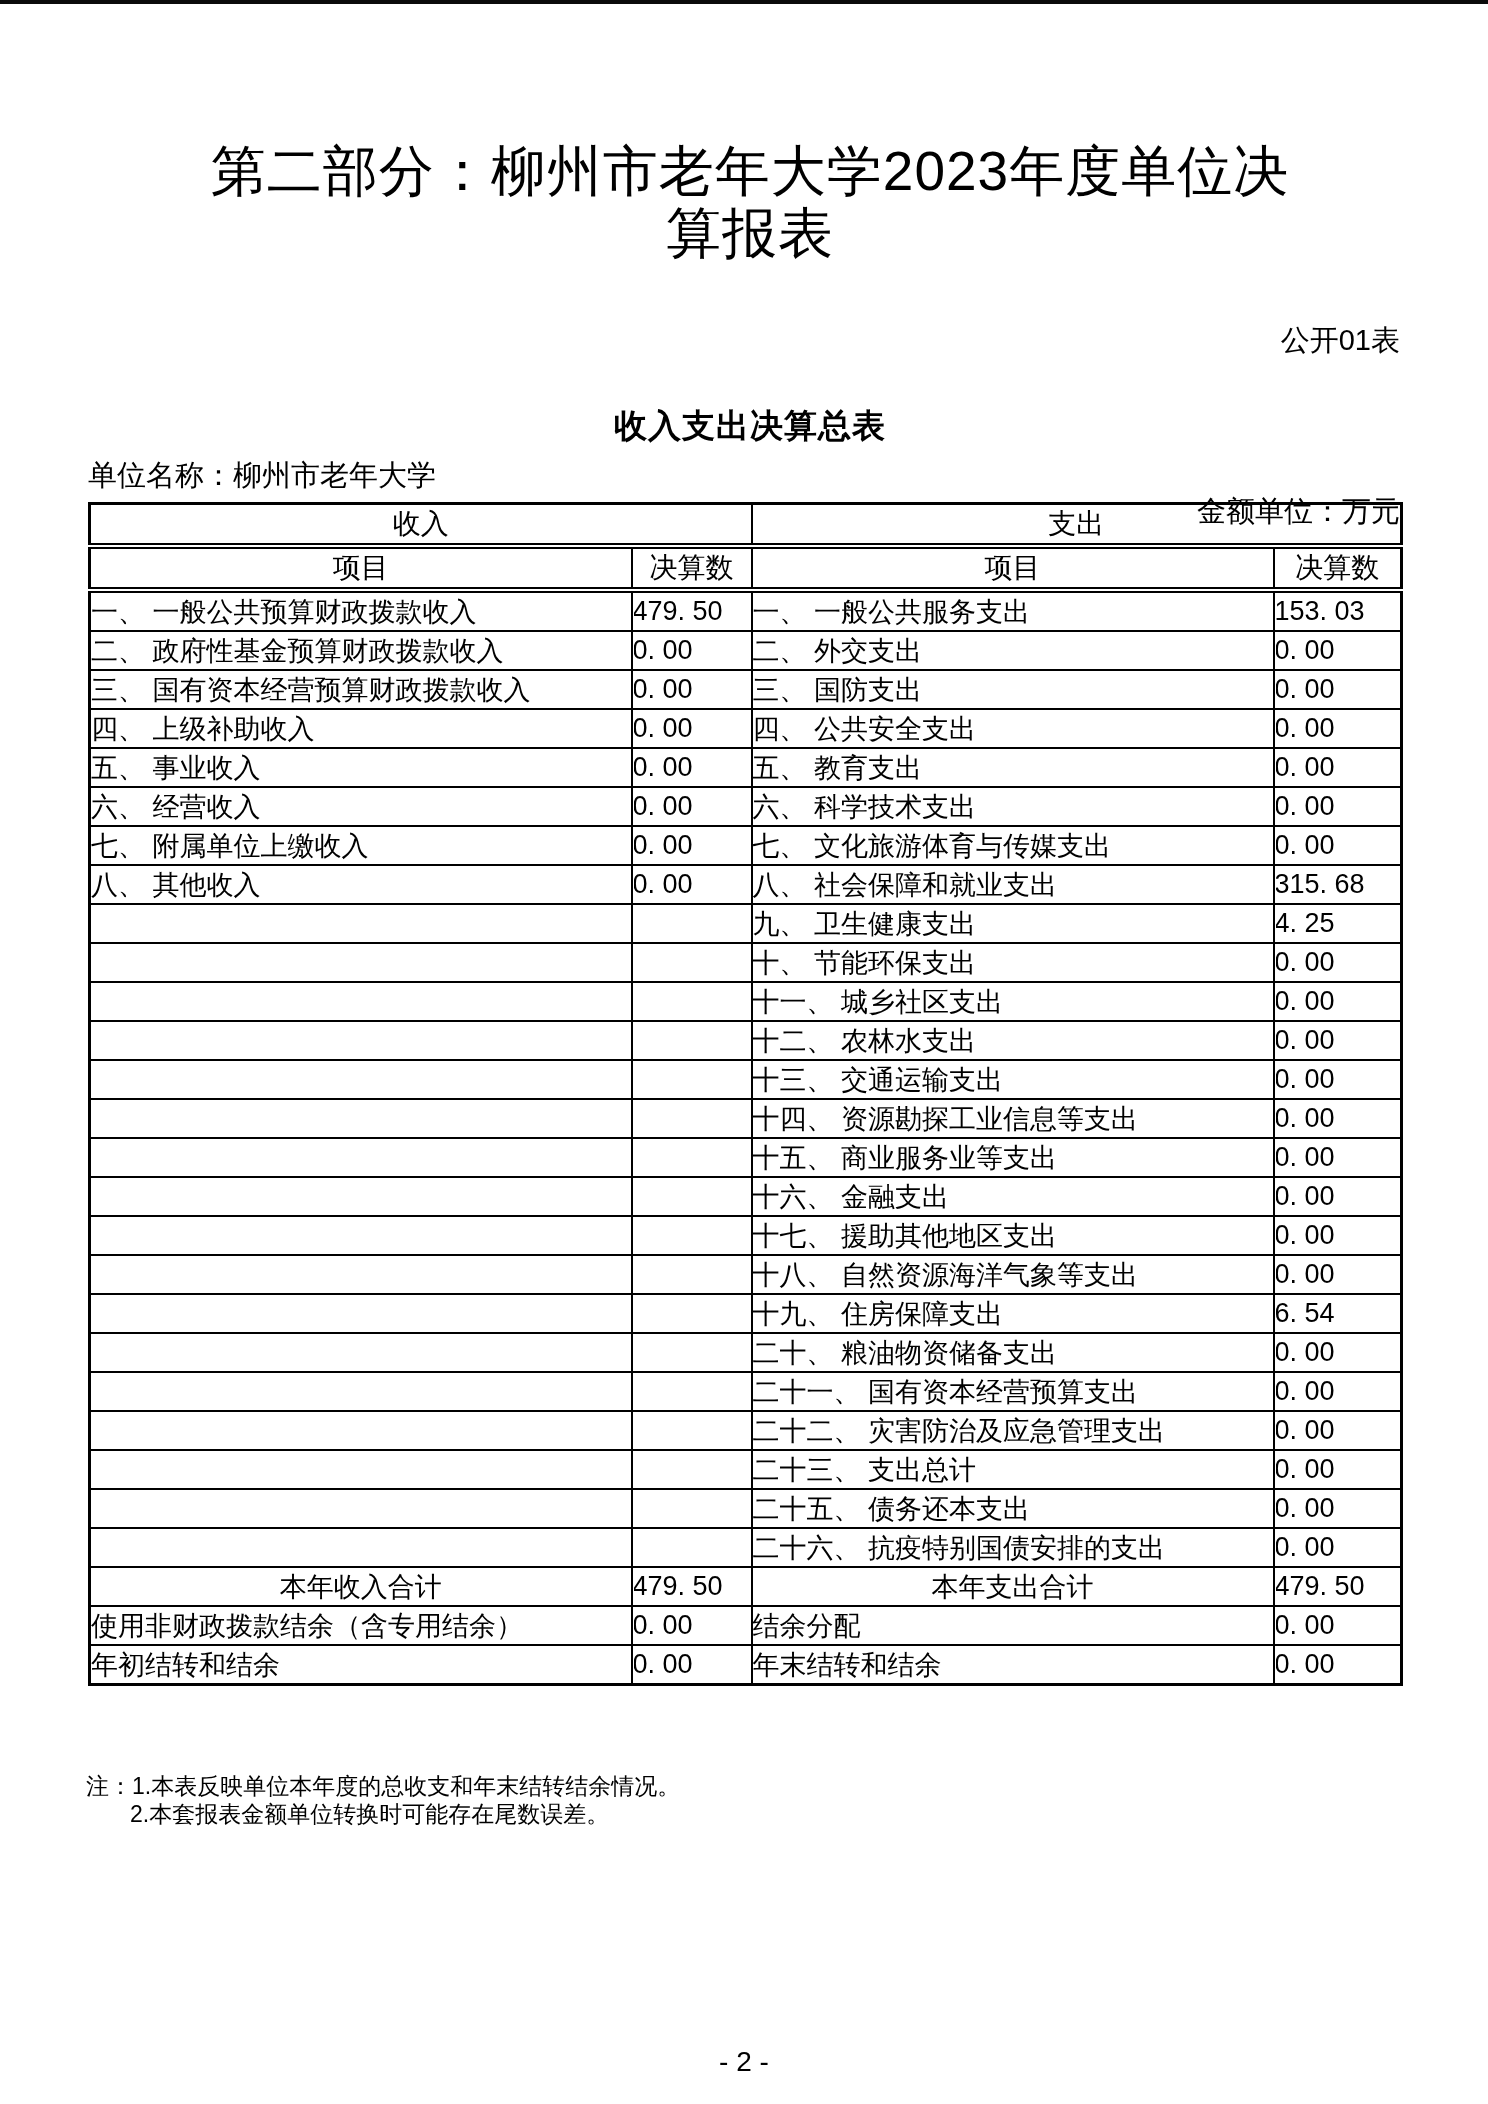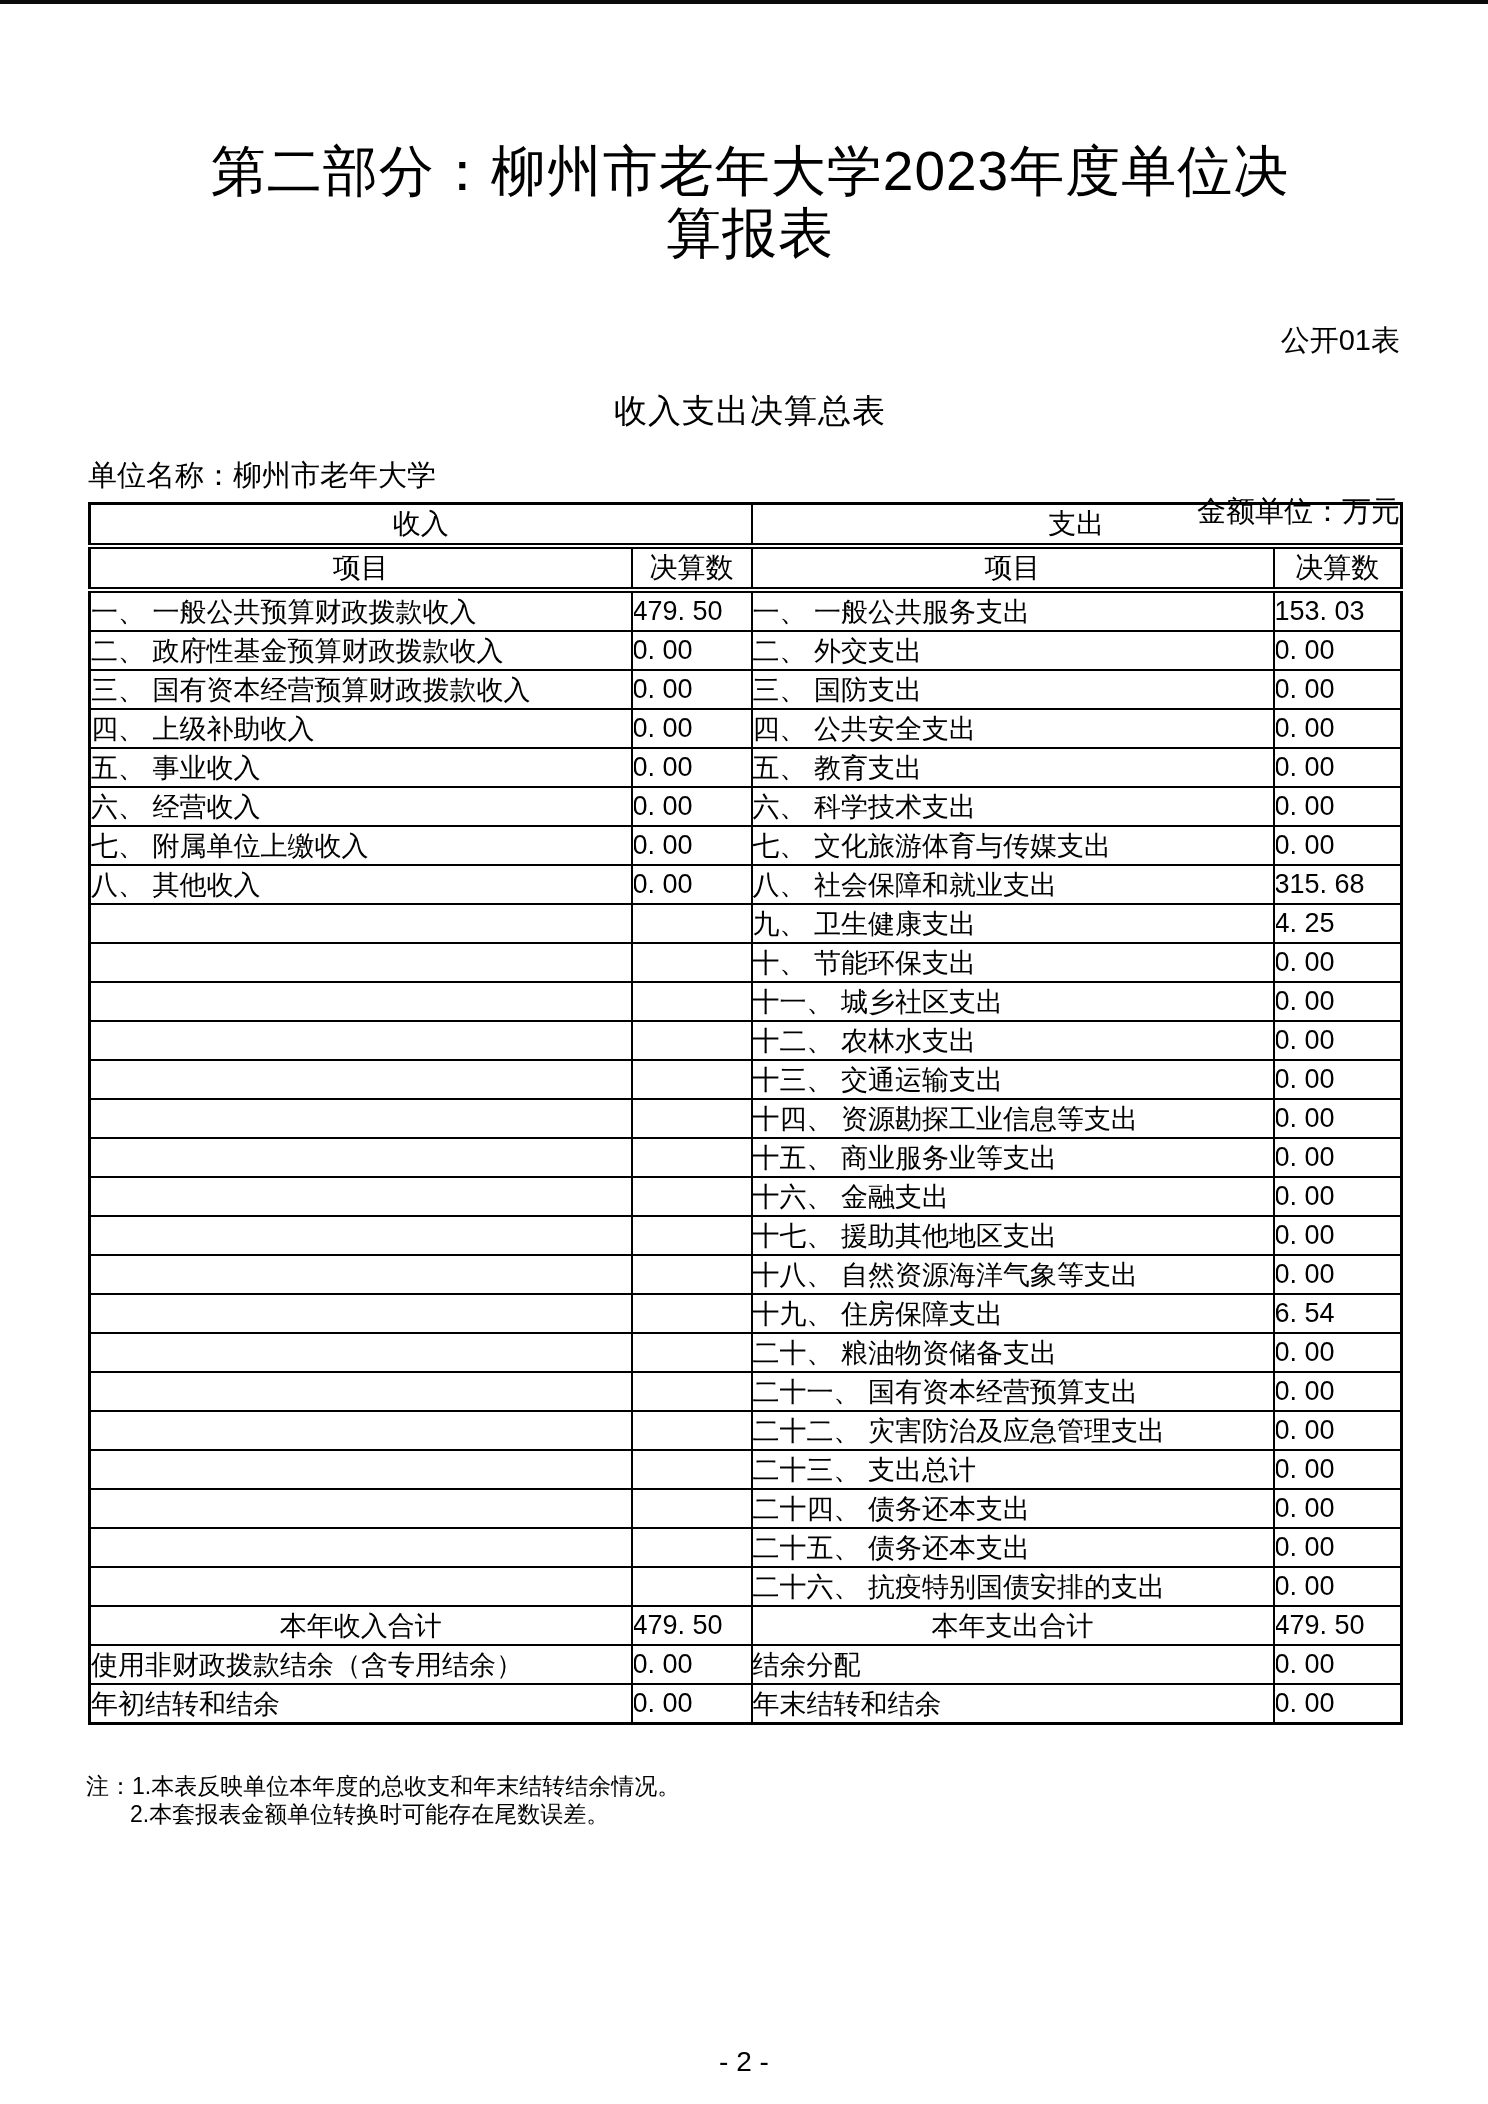--- a/index.html
+++ b/index.html
@@ -11,22 +11,22 @@
   .scan-bar{position:absolute;left:0;top:0;width:1488px;height:4px;background:#0a0a0a;}
   .doc-title{
     position:absolute;left:180px;top:140px;width:1140px;text-align:center;
     font-size:55px;line-height:62px;font-weight:500;letter-spacing:1px;
   }
   .form-code{
     position:absolute;right:88px;top:324px;width:400px;text-align:right;
     font-size:29px;line-height:32px;
   }
   .table-title{
-    position:absolute;left:180px;top:392px;width:1140px;text-align:center;
-    font-size:33px;line-height:38px;font-weight:normal;letter-spacing:1px;
+    position:absolute;left:180px;top:407px;width:1140px;text-align:center;
+    font-size:33px;line-height:38px;font-weight:bold;letter-spacing:1px;
   }
   .unit-line{
     position:absolute;left:88px;top:458px;width:1312px;font-size:29px;line-height:34px;
   }
   .unit-line .left{float:left;}
   .unit-line .right{float:right;margin-top:36px;}
   table.main{
     position:absolute;left:88px;top:502px;width:1312px;
     border-collapse:collapse;table-layout:fixed;
     border:3px solid #000;
@@ -218,26 +218,20 @@
       </tr>
       <tr>
         <td class="item"></td>
         <td class="val"></td>
         <td class="item">二十三、 支出总计</td>
         <td class="val">0. 00</td>
       </tr>
       <tr>
         <td class="item"></td>
         <td class="val"></td>
-        <td class="item">二十四、 债务还本支出</td>
-        <td class="val">0. 00</td>
-      </tr>
-      <tr>
-        <td class="item"></td>
-        <td class="val"></td>
         <td class="item">二十五、 债务还本支出</td>
         <td class="val">0. 00</td>
       </tr>
       <tr>
         <td class="item"></td>
         <td class="val"></td>
         <td class="item">二十六、 抗疫特别国债安排的支出</td>
         <td class="val">0. 00</td>
       </tr>
       <tr>

